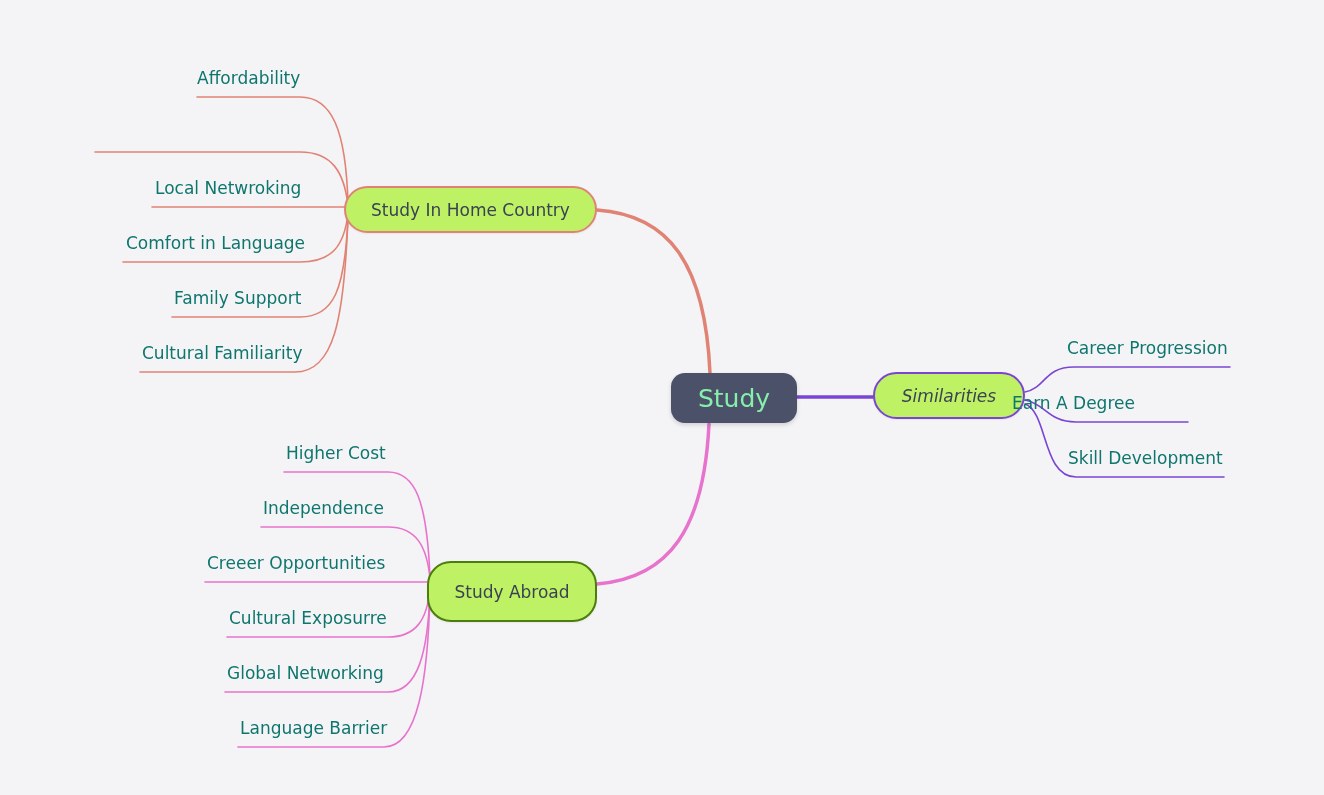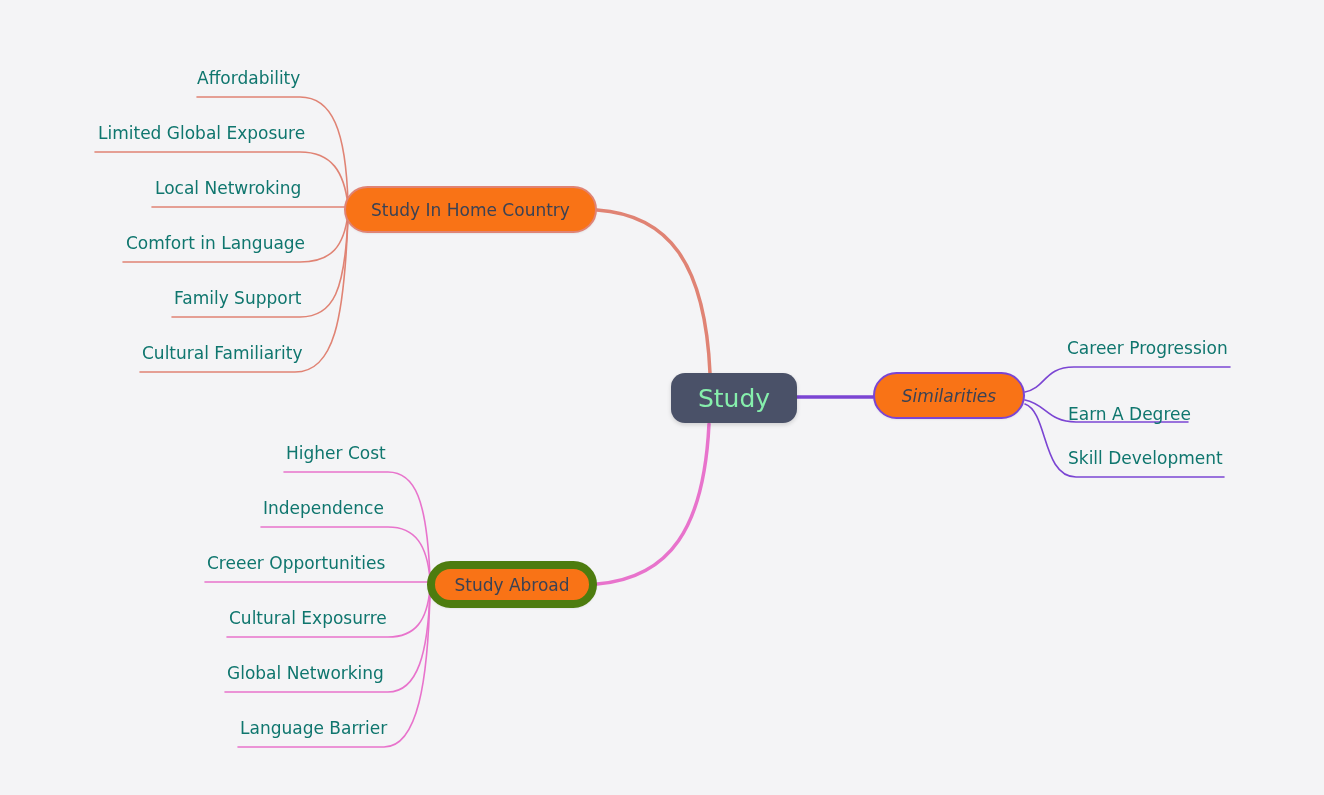--- a/index.html
+++ b/index.html
@@ -26,21 +26,21 @@
   }
   .branch-line { stroke-width: 3.5; }
   .leaf-line   { stroke-width: 1.6; }
 
   .node {
     position: absolute;
     display: flex;
     align-items: center;
     justify-content: center;
     box-sizing: border-box;
-    background: #f97316;
+    background: #bef264;
     border-radius: 24px;
     font-size: 17px;
     color: #3b4254;
     box-shadow: 0 1px 2px rgba(0,0,0,0.06);
     cursor: pointer;
   }
   .node-root {
     left: 671px; top: 373px;
     width: 126px; height: 50px;
     background: #4a5168;
@@ -49,22 +49,22 @@
     border-radius: 14px;
     box-shadow: 0 2px 4px rgba(0,0,0,0.15);
   }
   .node-home {
     left: 344px; top: 186px;
     width: 253px; height: 47px;
     border: 2px solid #e08374;
   }
   .node-abroad {
     left: 427px; top: 561px;
-    width: 170px; height: 47px;
-    border: 8px solid #4d7c0f;
+    width: 170px; height: 61px;
+    border: 2px solid #4d7c0f;
   }
   .node-sim {
     left: 873px; top: 372px;
     width: 152px; height: 47px;
     border: 2px solid #7b45d3;
     font-style: italic;
   }
   .leaf {
     position: absolute;
     font-size: 17px;
@@ -112,30 +112,29 @@
     <span>Study In Home Country</span>
   </div>
   <div class="node node-abroad">
     <span>Study Abroad</span>
   </div>
   <div class="node node-sim">
     <span>Similarities</span>
   </div>
 
   <div class="leaf" style="left:197px; top:66px;">Affordability</div>
-  <div class="leaf" style="left:98px;  top:121px;">Limited Global Exposure</div>
   <div class="leaf" style="left:155px; top:176px;">Local Netwroking</div>
   <div class="leaf" style="left:126px; top:231px;">Comfort in Language</div>
   <div class="leaf" style="left:174px; top:286px;">Family Support</div>
   <div class="leaf" style="left:142px; top:341px;">Cultural Familiarity</div>
 
   <div class="leaf" style="left:286px; top:441px;">Higher Cost</div>
   <div class="leaf" style="left:263px; top:496px;">Independence</div>
   <div class="leaf" style="left:207px; top:551px;">Creeer Opportunities</div>
   <div class="leaf" style="left:229px; top:606px;">Cultural Exposurre</div>
   <div class="leaf" style="left:227px; top:661px;">Global Networking</div>
   <div class="leaf" style="left:240px; top:716px;">Language Barrier</div>
 
   <div class="leaf" style="left:1067px; top:336px;">Career Progression</div>
-  <div class="leaf" style="left:1068px; top:391px;margin-top:11px;">Earn A Degree</div>
+  <div class="leaf" style="left:1012px; top:391px;">Earn A Degree</div>
   <div class="leaf" style="left:1068px; top:446px;">Skill Development</div>
 
 </div>
 
 </body></html>

